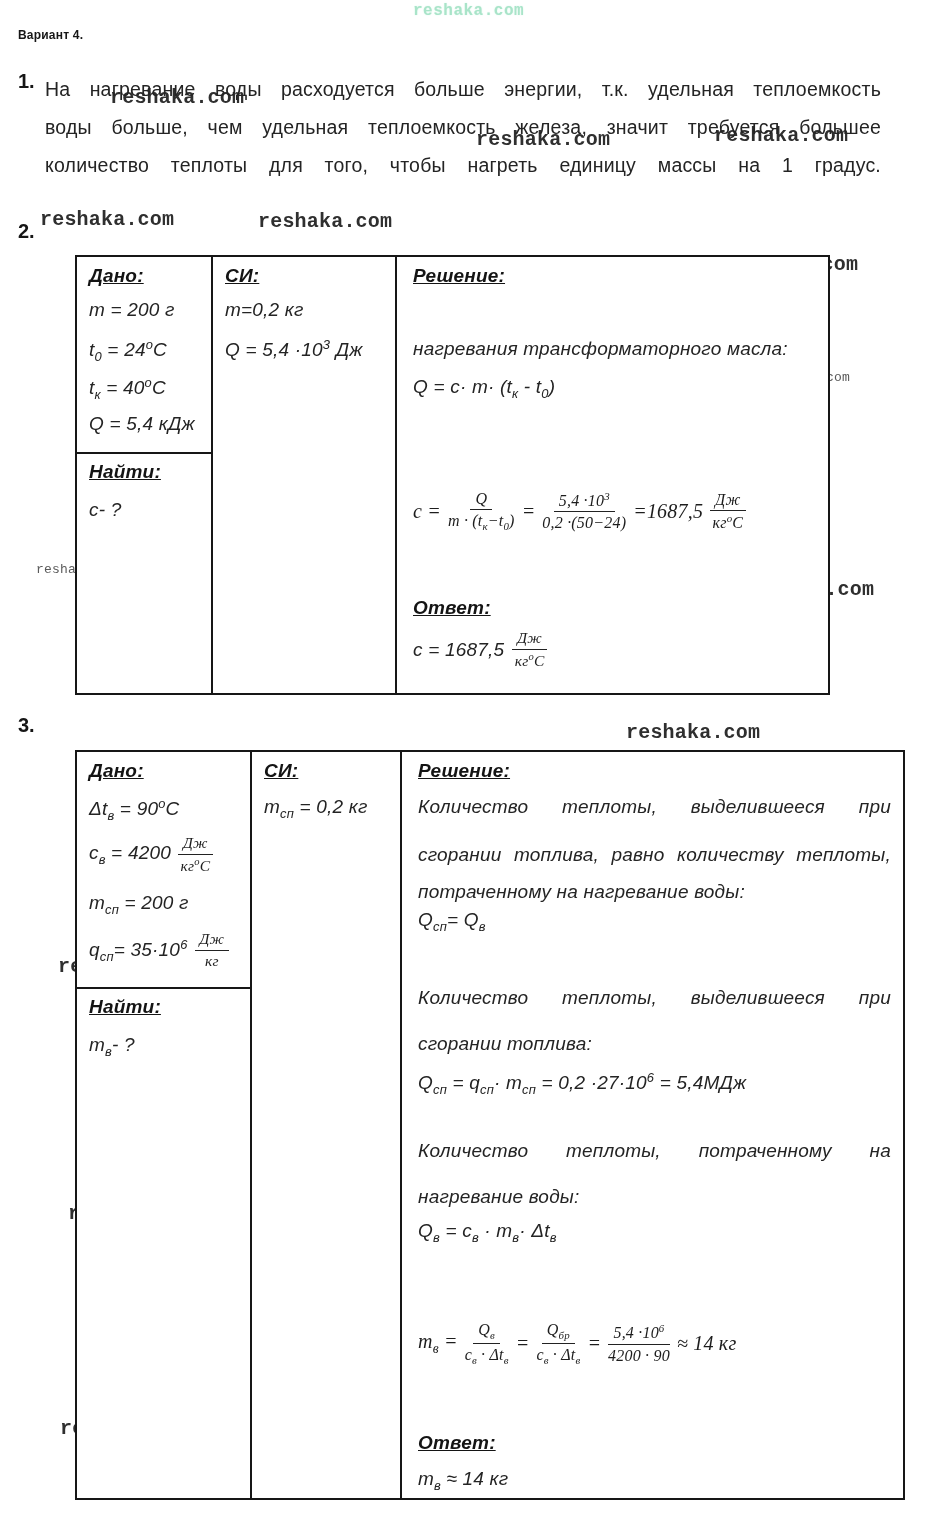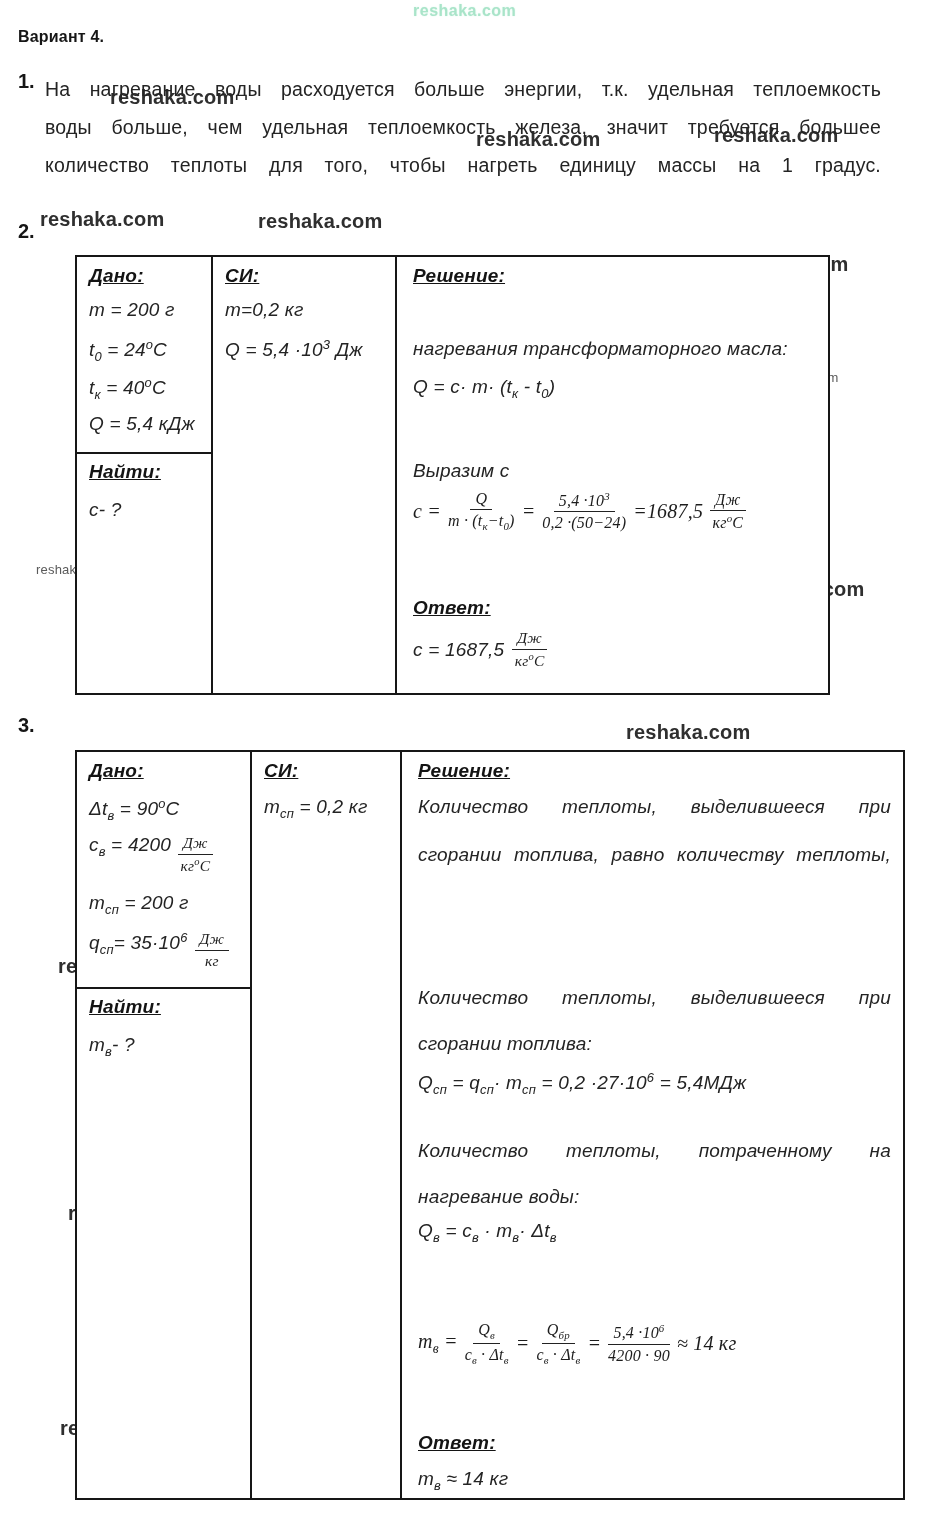--- a/index.html
+++ b/index.html
@@ -1,24 +1,24 @@
 <!DOCTYPE html>
 <html><head>
 <meta charset="utf-8">
 <style>
   html,body{margin:0;padding:0;}
   body{background:#fff;font-family:"Liberation Sans",sans-serif;}
   .page{position:relative;width:931px;height:1524px;background:#ffffff;overflow:hidden;color:#242424;}
 
   
-  .wm{position:absolute;font-size:20px;font-weight:bold;color:#2f2f2f;letter-spacing:.2px;white-space:nowrap;}
+  .wm{position:absolute;font-size:20px;font-weight:bold;color:#2f2f2f;letter-spacing:.2px;white-space:nowrap;font-family:Liberation Mono, monospace;}
   .wm.sm{font-size:13px;font-weight:normal;color:#5a5a5a;}
   .wm.top{font-size:16px;color:#a9e4c9;text-shadow:0 0 2px #dff7ec;letter-spacing:.5px;}
 
-  .variant{position:absolute;left:18px;top:28px;font-size:16px;font-weight:bold;color:#161616;letter-spacing:.2px;}
+  .variant{position:absolute;left:18px;top:28px;font-size:12px;font-weight:bold;color:#161616;letter-spacing:.2px;}
   .pnum{position:absolute;font-size:20px;font-weight:bold;color:#161616;}
 
   .p1text{position:absolute;left:45px;top:70px;width:836px;font-size:19.5px;line-height:38px;letter-spacing:.2px;color:#242424;}
   .jl{text-align:justify;text-align-last:justify;}
 
   
   .tbl{position:absolute;border:2px solid #161616;box-sizing:border-box;background:#fff;}
   .col{position:absolute;top:0;height:100%;box-sizing:border-box;font-style:italic;}
   .bR{border-right:2px solid #161616;}
   .t2{left:75px;top:255px;width:755px;height:440px;}
@@ -31,21 +31,21 @@
   .t3c3{left:325px;right:0;width:505px;}
 
   .cb{position:absolute;left:12px;right:10px;font-size:19px;letter-spacing:.2px;color:#242424;}
   .t2c3 .cb,.t3c3 .cb{left:16px;right:16px;}
   .hline{position:absolute;left:0;right:0;border-top:2px solid #161616;}
   .hdr{font-weight:bold;text-decoration:underline;color:#141414;}
 
   sub{font-size:68%;}
   sup{font-size:68%;}
 
-  .dfr{display:flex;align-items:flex-start;gap:7px;}
+  .dfr{display:flex;align-items:center;gap:7px;}
   .frac{display:inline-flex;flex-direction:column;align-items:center;font-family:"Liberation Serif",serif;font-size:15.5px;line-height:1.2;color:#1d1d1d;}
   .frac .num{border-bottom:1.5px solid #222;padding:0 5px 1px;}
   .frac .den{padding-top:1px;}
   .formula{display:flex;align-items:center;gap:7px;font-family:"Liberation Serif",serif;font-size:20px;color:#1d1d1d;}
   .formula .frac{font-size:16px;}
   .ansrow{display:flex;align-items:center;gap:8px;}
 </style>
 </head>
 <body>
 
@@ -120,21 +120,20 @@
     </div>
     <div class="col bR t2c2">
       <div class="cb" style="top:8px"><span class="hdr">СИ:</span></div>
       <div class="cb" style="top:42px"><span>m=0,2 кг</span></div>
       <div class="cb" style="top:80px"><span>Q = 5,4 ·10</span><sup>3</sup><span> Дж</span></div>
     </div>
     <div class="col t2c3">
       <div class="cb" style="top:8px"><span class="hdr">Решение:</span></div>
       <div class="cb" style="top:81px">нагревания трансформаторного масла:</div>
       <div class="cb" style="top:119px"><span>Q = c· m· (t</span><sub>к</sub><span> - t</span><sub>0</sub><span>)</span></div>
-      <div class="cb" style="top:203px">Выразим с</div>
       <div class="cb formula" style="top:232px">
         <span>с =</span>
         <span class="frac">
             <span class="num"><span>Q</span></span>
             <span class="den"><span>m · (t</span><sub>к</sub><span>−t</span><sub>0</sub><span>)</span></span>
           </span>
         <span>=</span>
         <span class="frac">
             <span class="num"><span>5,4 ·10</span><sup>3</sup></span>
             <span class="den"><span>0,2 ·(50−24)</span></span>
@@ -181,20 +180,22 @@
       <div class="cb" style="top:282px"><span>m</span><sub>в</sub><span>- ?</span></div>
     </div>
     <div class="col bR t3c2">
       <div class="cb" style="top:8px"><span class="hdr">СИ:</span></div>
       <div class="cb" style="top:44px"><span>m</span><sub>сп</sub><span> = 0,2 кг</span></div>
     </div>
     <div class="col t3c3">
       <div class="cb" style="top:8px"><span class="hdr">Решение:</span></div>
       <div class="cb jl" style="top:44px">Количество теплоты, выделившееся при</div>
       <div class="cb jl" style="top:92px">сгорании топлива, равно количеству теплоты,</div>
+      <div class="cb" style="top:129px">потраченному на нагревание воды:</div>
+      <div class="cb" style="top:157px"><span>Q</span><sub>сп</sub><span>= Q</span><sub>в</sub></div>
       <div class="cb jl" style="top:235px">Количество теплоты, выделившееся при</div>
       <div class="cb" style="top:281px">сгорании топлива:</div>
       <div class="cb" style="top:318px"><span>Q</span><sub>сп</sub><span> = q</span><sub>сп</sub><span>· m</span><sub>сп</sub><span> = 0,2 ·27·10</span><sup>6</sup><span> = 5,4МДж</span></div>
       <div class="cb jl" style="top:388px">Количество теплоты, потраченному на</div>
       <div class="cb" style="top:468px"><span>Q</span><sub>в</sub><span> = c</span><sub>в</sub><span> · m</span><sub>в</sub><span>· Δt</span><sub>в</sub></div>
       <div class="cb" style="top:434px">нагревание воды:</div>
       <div class="cb formula" style="top:568px">
         <span><span>m</span><sub>в</sub><span> =</span></span>
         <span class="frac">
             <span class="num"><span>Q</span><sub>в</sub></span>

